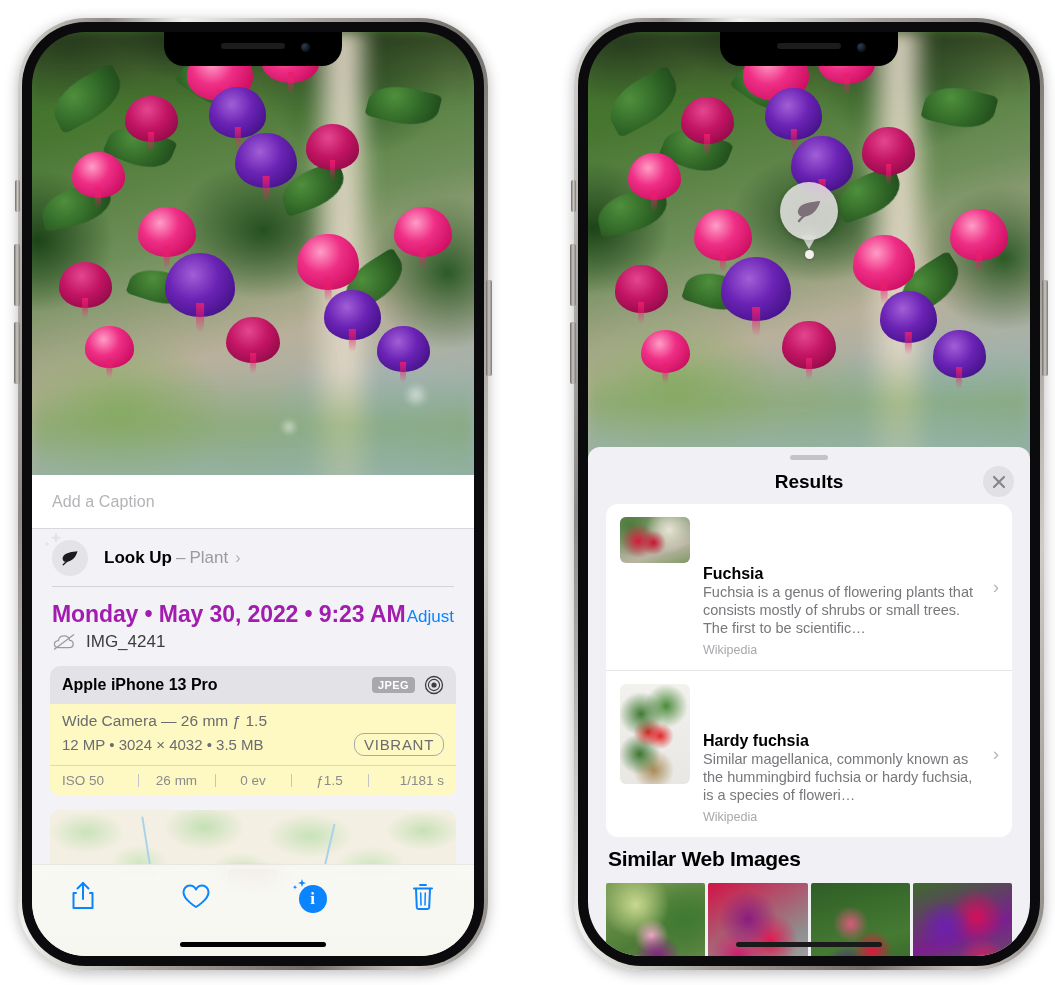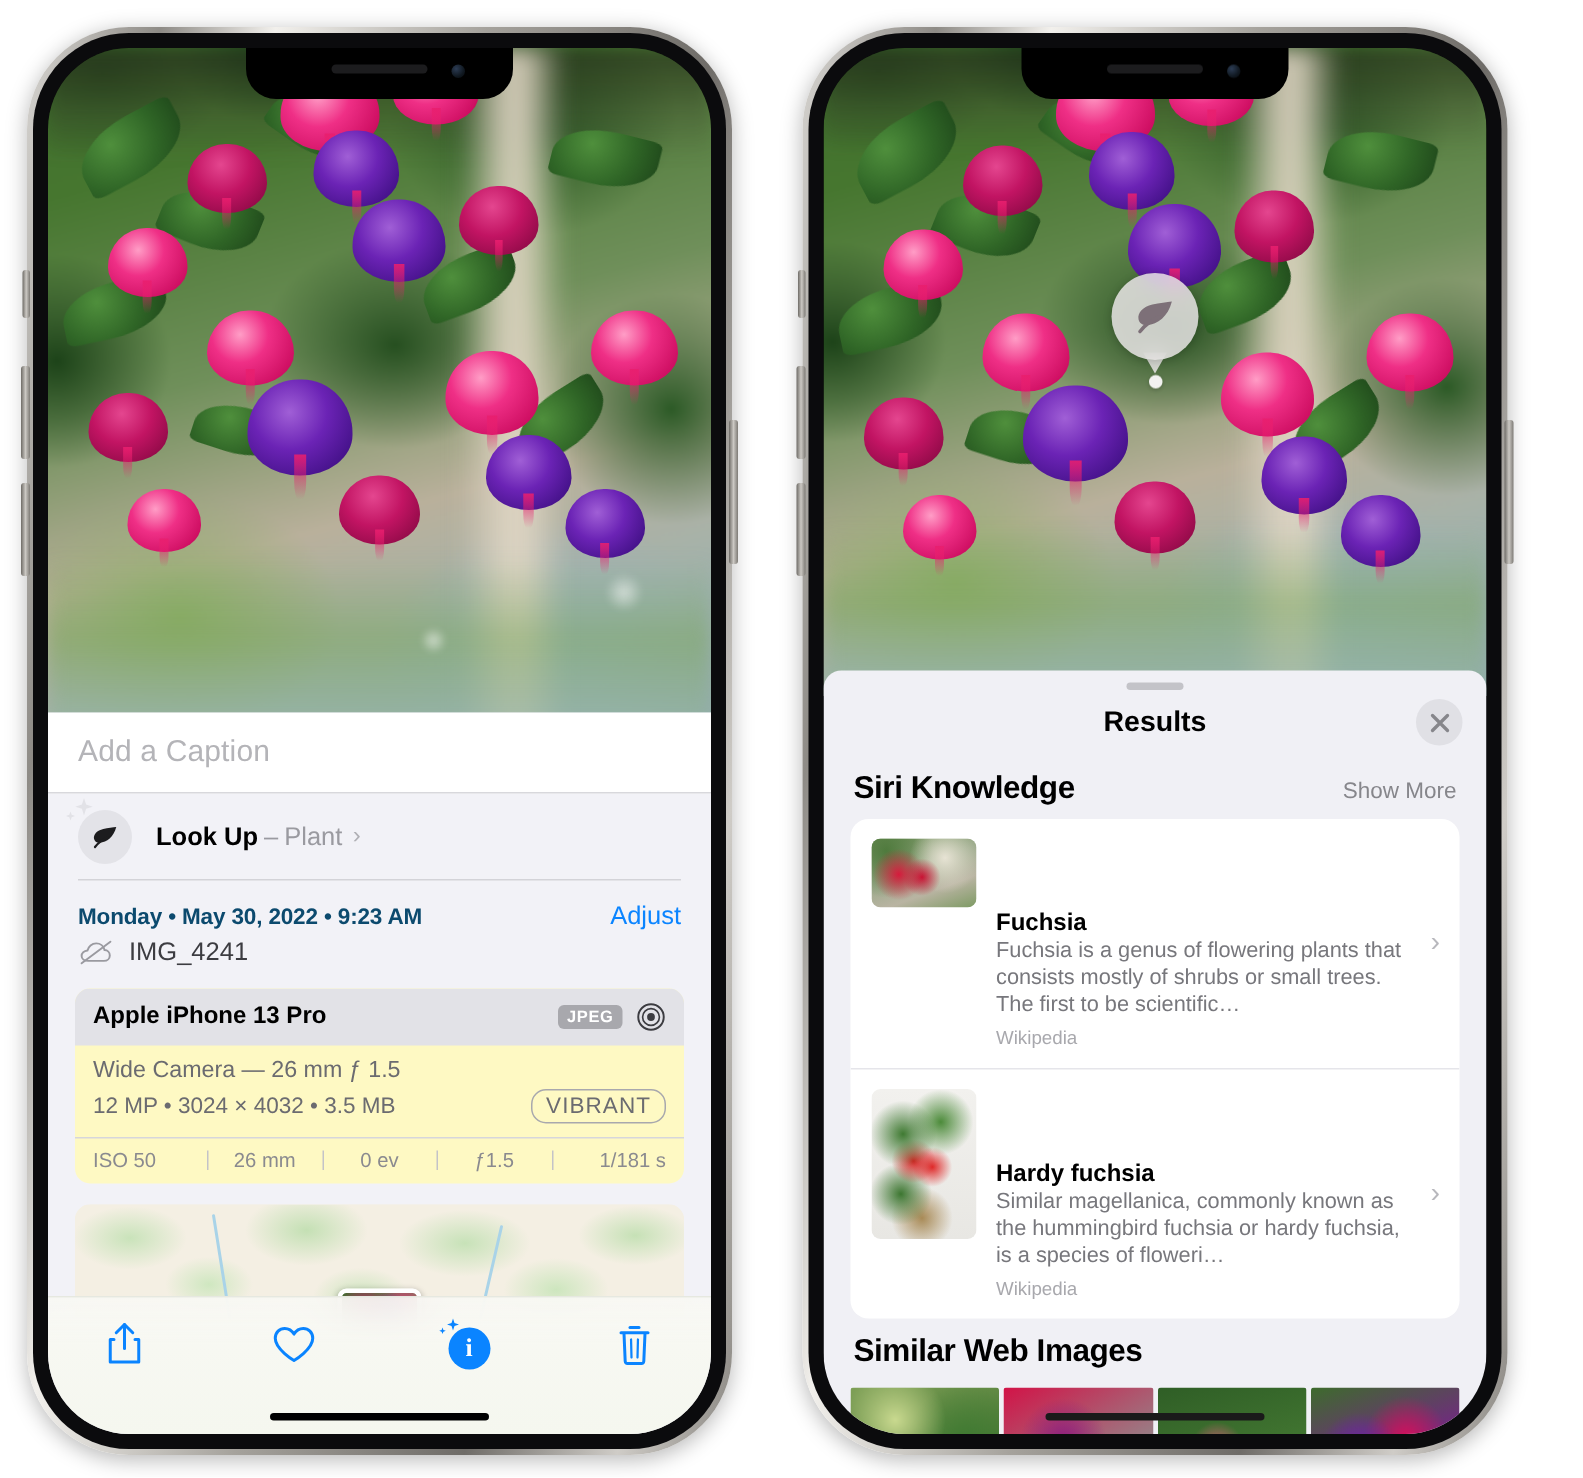--- a/index.html
+++ b/index.html
@@ -7,21 +7,21 @@
     width: 1055px; height: 985px;
     background: #ffffff;
     font-family: "Liberation Sans", sans-serif;
     overflow: hidden;
   }
   .stage { position: relative; width: 1055px; height: 985px; }
 
   
   .phone { position: absolute; top: 18px; width: 470px; height: 952px; }
   .phone.left  { left: 18px; }
-  .phone.right { left: 535px; }
+  .phone.right { left: 574px; }
 
   .frame-outer {
     position: absolute; inset: 0;
     border-radius: 68px;
     background: linear-gradient(100deg,#d8d6d2 0%,#8e8b86 14%,#f2f0ec 26%,#a5a29c 48%,#6f6c68 72%,#cfccc7 88%,#8a8782 100%);
     box-shadow: 0 3px 14px rgba(0,0,0,.28);
   }
   .frame-mid {
     position: absolute; left: 4px; top: 4px; right: 4px; bottom: 4px;
     border-radius: 64px;
@@ -143,21 +143,21 @@
     z-index: 20;
     overflow: hidden;
   }
   .caption-row {
     background: #ffffff;
     height: 54px;
     display: flex; align-items: center;
     padding: 0 20px;
     border-bottom: .5px solid #d8d8dc;
   }
-  .caption-placeholder { font-size: 20px; color: #b4b4b8; letter-spacing: .1px; }
+  .caption-placeholder { font-size: 16px; color: #b4b4b8; letter-spacing: .1px; }
 
   .lookup-row {
     height: 57px;
     display: flex; align-items: center;
     padding: 0 20px;
     position: relative;
   }
   .lookup-icon-wrap { position: relative; width: 36px; height: 36px; margin-right: 16px; }
   .lookup-circle {
     position: absolute; left: 0; top: 0;
@@ -169,21 +169,21 @@
   .sparkles { position: absolute; left: -10px; top: -10px; width: 26px; height: 26px; }
   .lookup-label { font-size: 17px; font-weight: 700; color: #000; }
   .lookup-sub { font-size: 17px; font-weight: 400; color: #9a9aa0; margin-left: 4px; }
   .chev-sm { margin-left: 7px; color: #b0b0b5; font-size: 16px; }
   .hairline { height: .5px; background: #d3d3d8; margin: 0 20px; }
 
   .date-row {
     display: flex; align-items: baseline; justify-content: space-between;
     padding: 14px 20px 0 20px;
   }
-  .date-text { font-size: 15px; font-weight: 600; color: #0c4a6e; letter-spacing: -.1px; }
+  .date-text { font-size: 23px; font-weight: 600; color: #a21caf; letter-spacing: -.1px; }
   .adjust-btn { font-size: 17px; color: #0a84ff; font-weight: 400; }
   .file-row { display: flex; align-items: center; padding: 4px 20px 0 20px; gap: 10px; }
   .file-row svg { width: 24px; height: 18px; }
   .file-name { font-size: 17px; color: #3c3c41; }
 
   .exif-card {
     margin: 14px 18px 0 18px;
     background: #fef9c3;
     border-radius: 10px;
     overflow: hidden;
@@ -631,24 +631,20 @@
         <div class="grabber"></div>
         <div class="sheet-head">
           <span class="sheet-title">Results</span>
           <div class="close-btn">
             <svg viewBox="0 0 14 14">
               <path d="M2 2 L12 12 M12 2 L2 12" stroke-linecap="round"></path>
             </svg>
           </div>
         </div>
 
-        <div class="sec-head">
-          <span class="sec-title">Siri Knowledge</span>
-          <span class="sec-action">Show More</span>
-        </div>
 
         <div class="knowledge-card">
           <div class="k-row">
             <div class="k-thumb wide">
               <div class="thumb-a"></div>
             </div>
             <div class="k-text">
               <div class="k-title">Fuchsia</div>
               <div class="k-desc">Fuchsia is a genus of flowering plants that consists mostly of shrubs or small trees. The first to be scientific…</div>
               <div class="k-source">Wikipedia</div>

